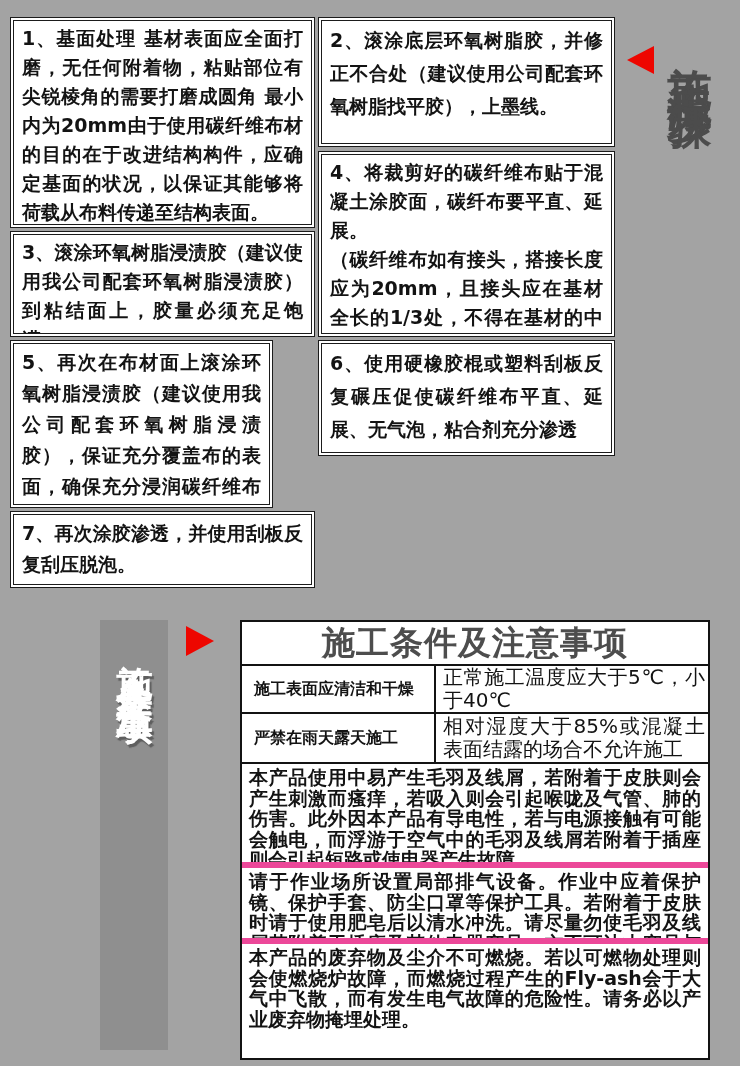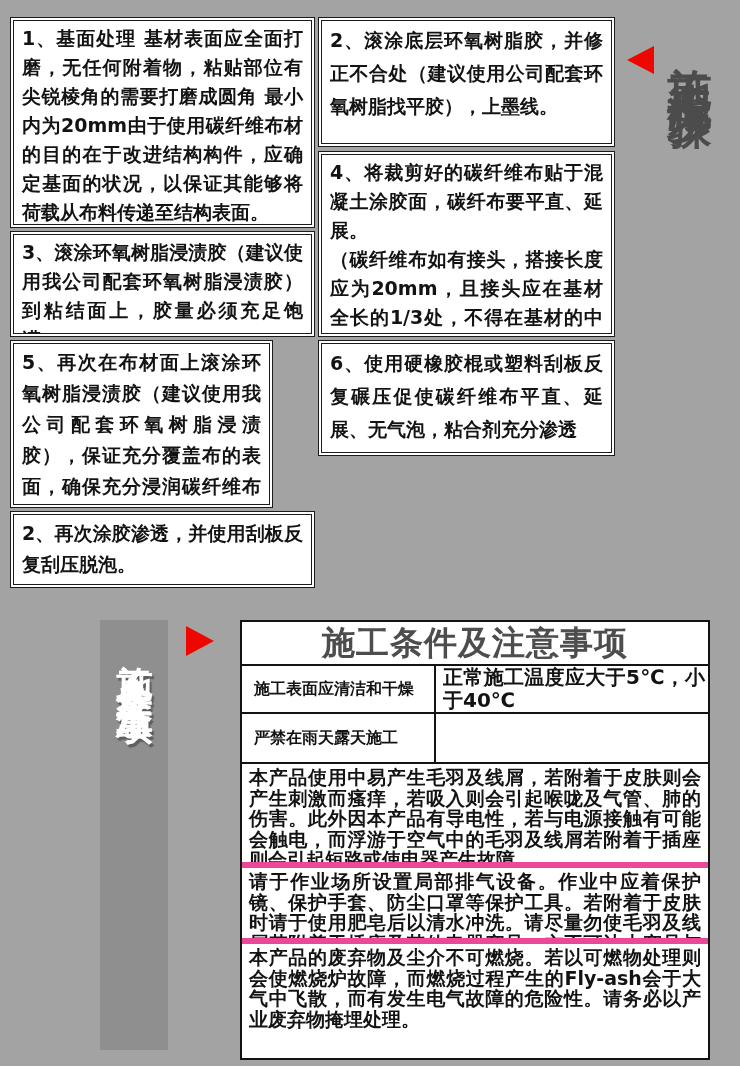--- a/index.html
+++ b/index.html
@@ -67,41 +67,41 @@
   .t-row{display:flex;box-sizing:border-box;border-bottom:2px solid #131313;}
   .t-row.r1{height:48px;}
   .t-row.r2{height:50px;}
   .cell-l{
     width:194px;box-sizing:border-box;border-right:2px solid #131313;
     display:flex;align-items:center;padding-left:12px;
     font-size:16px;font-weight:bold;
   }
   .cell-r{
     flex:1;display:flex;align-items:center;box-sizing:border-box;
-    padding:1px 3px 1px 7px;font-size:20px;font-weight:bold;line-height:23px;
+    padding:1px 3px 1px 7px;font-size:20px;font-weight:normal;line-height:23px;
     text-align:justify;
   }
   .t-para{
     box-sizing:border-box;border-bottom:6px solid #ec4899;
     padding:3px 7px 0 7px;font-size:19px;font-weight:bold;
     line-height:20.6px;text-align:justify;overflow:hidden;
   }
   .t-para.p1{height:104px;}
   .t-para.p2{height:76px;}
   .t-para.p3{flex:1;border-bottom:none;}
 </style>
 </head>
 <body>
 
 <div class="canvas">
 
   <div class="step-box" id="b1">1、基面处理 基材表面应全面打磨，无任何附着物，粘贴部位有尖锐棱角的需要打磨成圆角 最小内为20mm由于使用碳纤维布材的目的在于改进结构构件，应确定基面的状况，以保证其能够将荷载从布料传递至结构表面。</div>
   <div class="step-box" id="b3">3、滚涂环氧树脂浸渍胶（建议使用我公司配套环氧树脂浸渍胶）到粘结面上，胶量必须充足饱满。</div>
   <div class="step-box" id="b5">5、再次在布材面上滚涂环氧树脂浸渍胶（建议使用我公司配套环氧树脂浸渍胶），保证充分覆盖布的表面，确保充分浸润碳纤维布的纤维中。</div>
-  <div class="step-box" id="b7">2、再次涂胶渗透，并使用刮板反复刮压脱泡。</div>
+  <div class="step-box" id="b7">7、再次涂胶渗透，并使用刮板反复刮压脱泡。</div>
 
   <div class="step-box" id="b2">2、滚涂底层环氧树脂胶，并修正不合处（建议使用公司配套环氧树脂找平胶），上墨线。</div>
   <div class="step-box" id="b4">4、将裁剪好的碳纤维布贴于混凝土涂胶面，碳纤布要平直、延展。
 （碳纤维布如有接头，搭接长度应为20mm，且接头应在基材全长的1/3处，不得在基材的中间）</div>
   <div class="step-box" id="b6">6、使用硬橡胶棍或塑料刮板反复碾压促使碳纤维布平直、延展、无气泡，粘合剂充分渗透</div>
 
   <div class="flow-arrow"></div>
   <div class="flow-title">施工流程步骤</div>
 
   <div class="banner">
@@ -112,20 +112,21 @@
   <div class="ntable">
     <div class="t-header">施工条件及注意事项</div>
 
     <div class="t-row r1">
       <div class="cell-l">施工表面应清洁和干燥</div>
       <div class="cell-r">正常施工温度应大于5℃，小于40℃</div>
     </div>
 
     <div class="t-row r2">
       <div class="cell-l">严禁在雨天露天施工</div>
+      <div class="cell-r">相对湿度大于85%或混凝土表面结露的场合不允许施工</div>
     </div>
 
     <div class="t-para p1">本产品使用中易产生毛羽及线屑，若附着于皮肤则会产生刺激而瘙痒，若吸入则会引起喉咙及气管、肺的伤害。此外因本产品有导电性，若与电源接触有可能会触电，而浮游于空气中的毛羽及线屑若附着于插座则会引起短路或使电器产生故障。</div>
     <div class="t-para p2">请于作业场所设置局部排气设备。作业中应着保护镜、保护手套、防尘口罩等保护工具。若附着于皮肤时请于使用肥皂后以清水冲洗。请尽量勿使毛羽及线屑若附着于插座及其他电器产品，亦不可让本产品与电源接触。</div>
     <div class="t-para p3">本产品的废弃物及尘介不可燃烧。若以可燃物处理则会使燃烧炉故障，而燃烧过程产生的Fly-ash会于大气中飞散，而有发生电气故障的危险性。请务必以产业废弃物掩埋处理。</div>
   </div>
 
 </div>
 
 </body></html>

